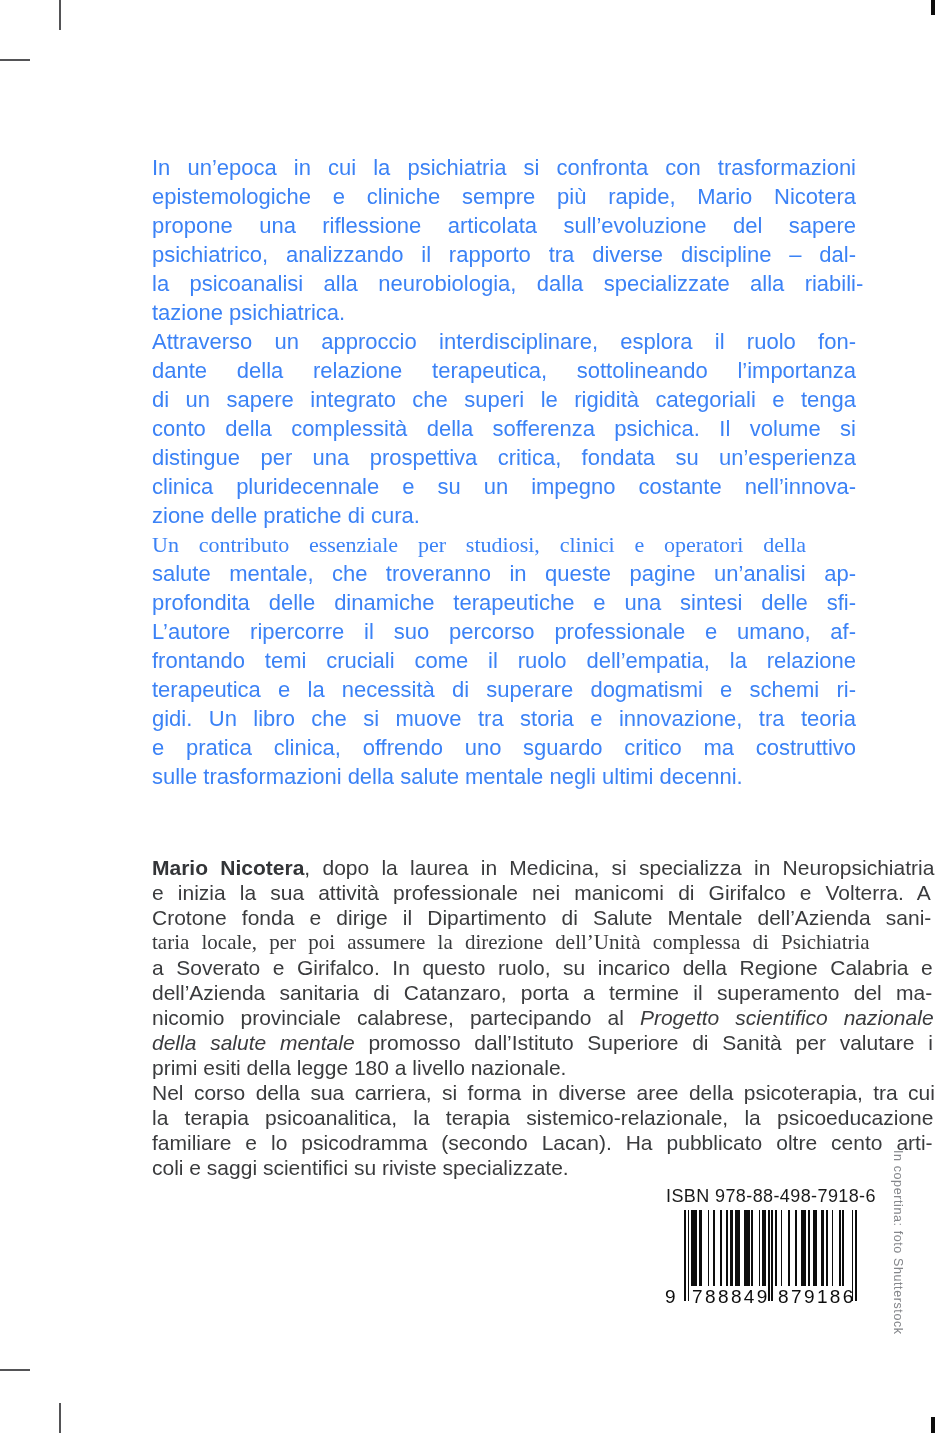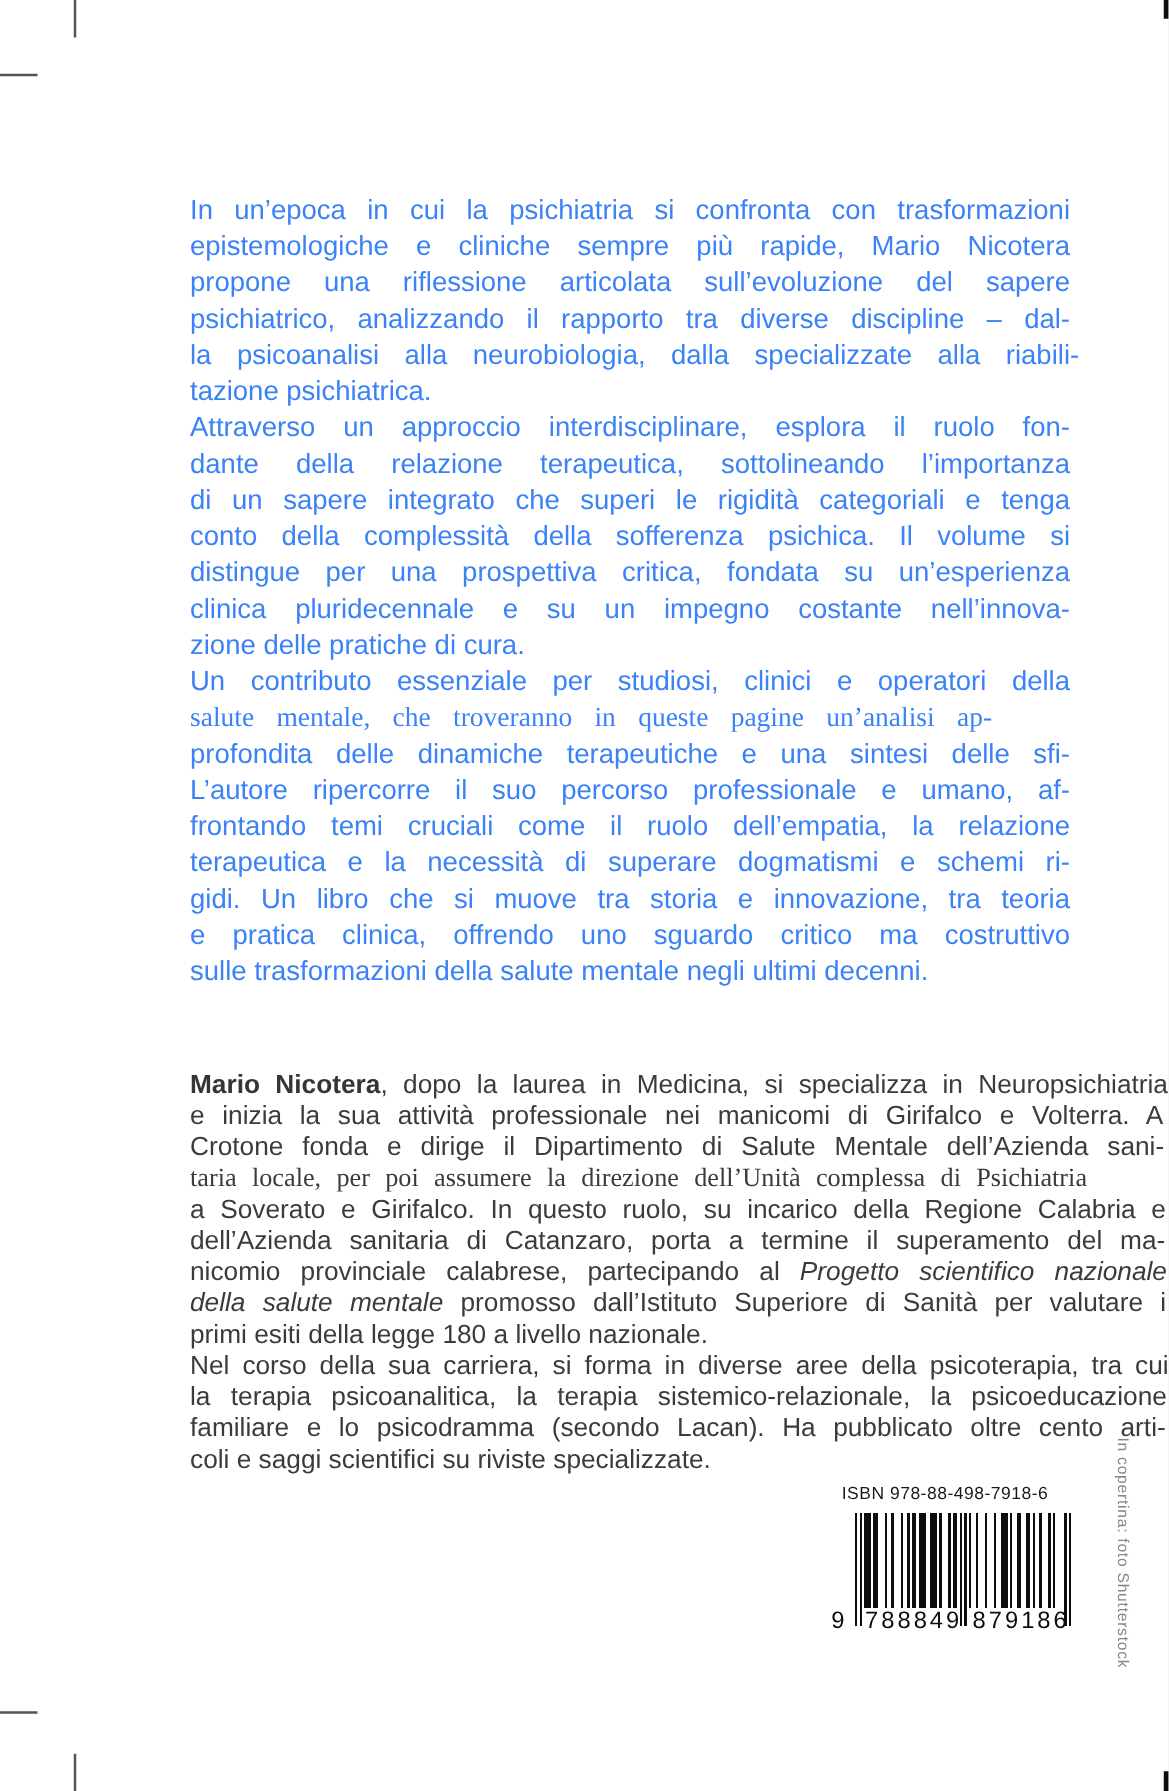--- a/index.html
+++ b/index.html
@@ -44,21 +44,21 @@
     color: #3a3b3d;
   }
   .bio b { font-weight: bold; color: #333538; }
   .bio i { font-style: italic; }
 
   
   .isbn-block { position: absolute; left: 650px; top: 1186px; width: 225px; }
   .isbn-label {
     position: absolute; left: 16px; top: 0; width: 180px;
     text-align: center;
-    font-size: 14px; letter-spacing: 0.4px;
+    font-size: 18px; letter-spacing: 0.4px;
     color: #1a1a1a; white-space: nowrap;
   }
   .barcode-wrap { position: absolute; left: 34px; top: 24px; width: 174px; height: 105px; }
   .barcode-bars { position: absolute; left: 0; top: 0; width: 173px; height: 91px; }
   .barcode-bars rect { fill: #0d0d0d; }
   .bc-digit {
     position: absolute;
     font-size: 19px; color: #0d0d0d;
     top: 76px;
     font-family: "Liberation Sans", sans-serif;
@@ -102,22 +102,22 @@
     <div class="para">
         <div class="line" style="word-spacing: 16.1942px;">Attraverso un approccio interdisciplinare, esplora il ruolo fon-</div>
         <div class="line" style="word-spacing: 23.6344px;">dante della relazione terapeutica, sottolineando l’importanza</div>
         <div class="line" style="word-spacing: 10.35px;">di un sapere integrato che superi le rigidità categoriali e tenga</div>
         <div class="line" style="word-spacing: 13.3027px;">conto della complessità della sofferenza psichica. Il volume si</div>
         <div class="line" style="word-spacing: 14.2634px;">distingue per una prospettiva critica, fondata su un’esperienza</div>
         <div class="line" style="word-spacing: 16.8817px;">clinica pluridecennale e su un impegno costante nell’innova-</div>
         <div class="line last">zione delle pratiche di cura.</div>
       </div>
     <div class="para">
-        <div class="line" style="word-spacing: 14.3203px;">Un contributo essenziale per studiosi, clinici e operatori della</div>
-        <div class="line" style="word-spacing: 12.3242px; font-family: Liberation Serif, serif;">salute mentale, che troveranno in queste pagine un’analisi ap-</div>
+        <div class="line" style="word-spacing: 14.3203px; font-family: Liberation Serif, serif;">Un contributo essenziale per studiosi, clinici e operatori della</div>
+        <div class="line" style="word-spacing: 12.3242px;">salute mentale, che troveranno in queste pagine un’analisi ap-</div>
         <div class="line" style="word-spacing: 12.7871px;">profondita delle dinamiche terapeutiche e una sintesi delle sfi-</div>
       </div>
     <div class="para">
         <div class="line" style="word-spacing: 13.7109px;">L’autore ripercorre il suo percorso professionale e umano, af-</div>
         <div class="line" style="word-spacing: 13.7129px;">frontando temi cruciali come il ruolo dell’empatia, la relazione</div>
         <div class="line" style="word-spacing: 11.1042px;">terapeutica e la necessità di superare dogmatismi e schemi ri-</div>
         <div class="line" style="word-spacing: 10.3054px;">gidi. Un libro che si muove tra storia e innovazione, tra teoria</div>
         <div class="line" style="word-spacing: 15.5977px;">e pratica clinica, offrendo uno sguardo critico ma costruttivo</div>
         <div class="line last">sulle trasformazioni della salute mentale negli ultimi decenni.</div>
       </div>

